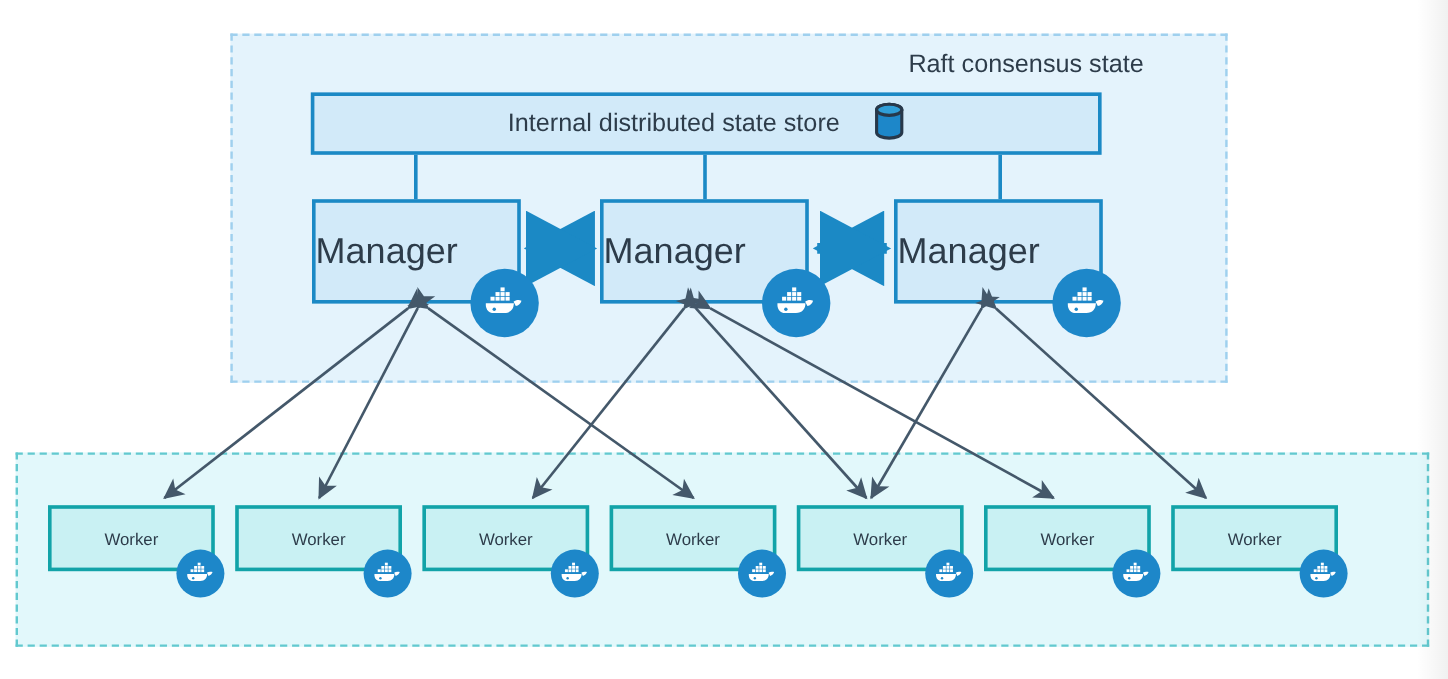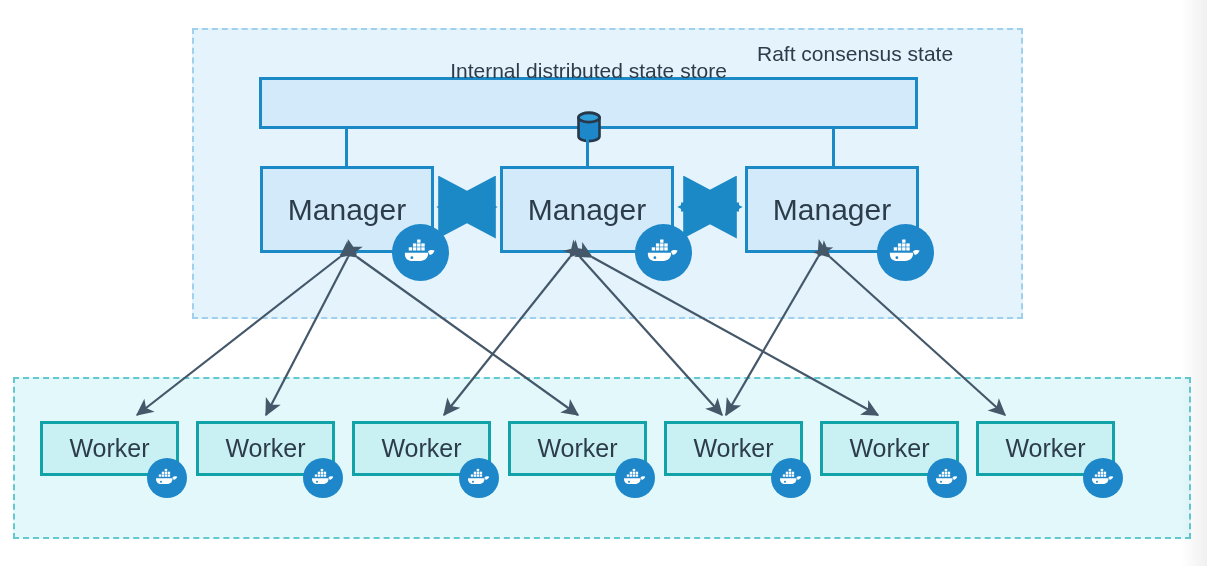--- a/index.html
+++ b/index.html
@@ -54,21 +54,20 @@
     position: absolute;
     left: 259px; top: 77px;
     width: 659px; height: 52px;
     box-sizing: border-box;
     background: #d2eaf9;
     border: 3px solid #1b89c5;
     display: flex;
     align-items: center;
     justify-content: center;
     gap: 28px;
-    flex-direction: column;
   }
   #state-store .label {
     color: #2d3c4a;
     font-size: 21px;
     white-space: nowrap;
   }
 
   
   .connector {
     position: absolute;
@@ -78,42 +77,41 @@
 
   
   .manager {
     position: absolute;
     width: 174px; height: 87px;
     box-sizing: border-box;
     background: #d2eaf9;
     border: 3px solid #1b89c5;
     display: flex;
     align-items: center;
-    justify-content: center;
   }
   .manager .label {
     color: #2d3c4a;
     font-size: 30px;
     white-space: nowrap;
   }
 
   
   .worker {
     position: absolute;
     width: 139px; height: 55px;
     box-sizing: border-box;
     background: #c9f1f3;
     border: 3px solid #12a3a8;
     display: flex;
     align-items: center;
     justify-content: center;
   }
   .worker .label {
     color: #2d3c4a;
-    font-size: 25px;
+    font-size: 14px;
     white-space: nowrap;
   }
 
   
   .whale {
     position: absolute;
     border-radius: 50%;
     background: #1d87c9;
     display: flex;
     align-items: center;

